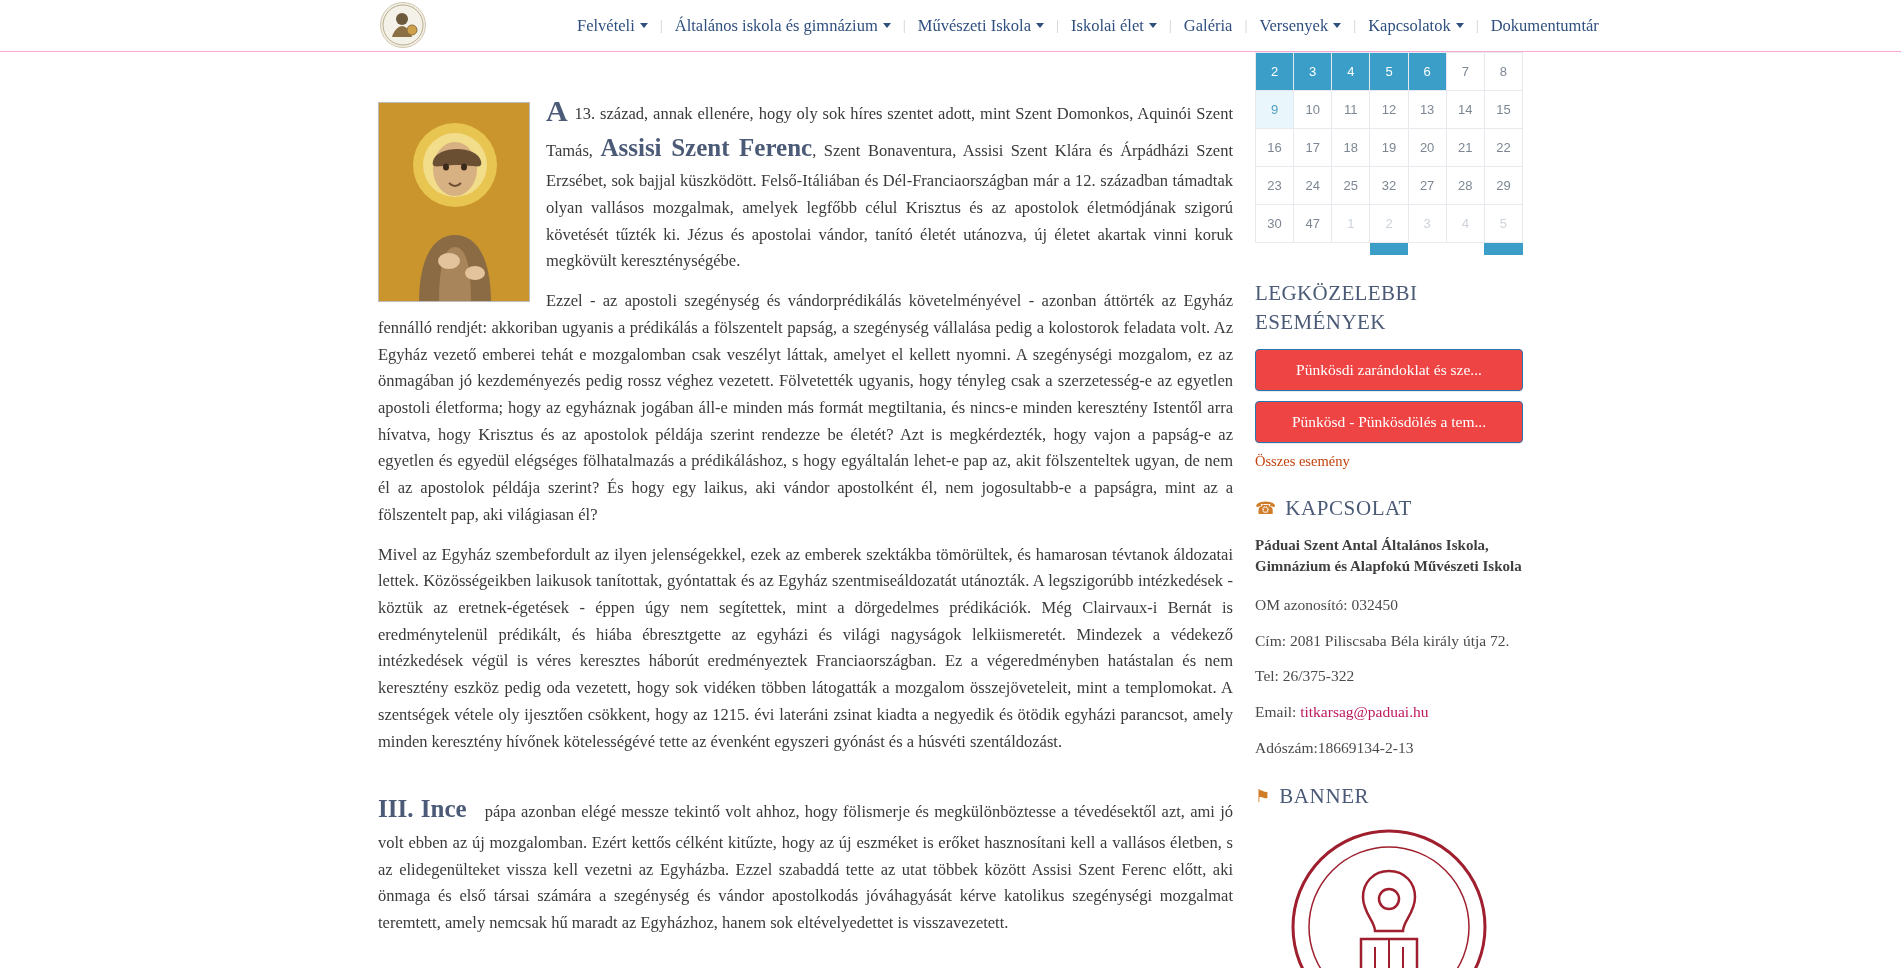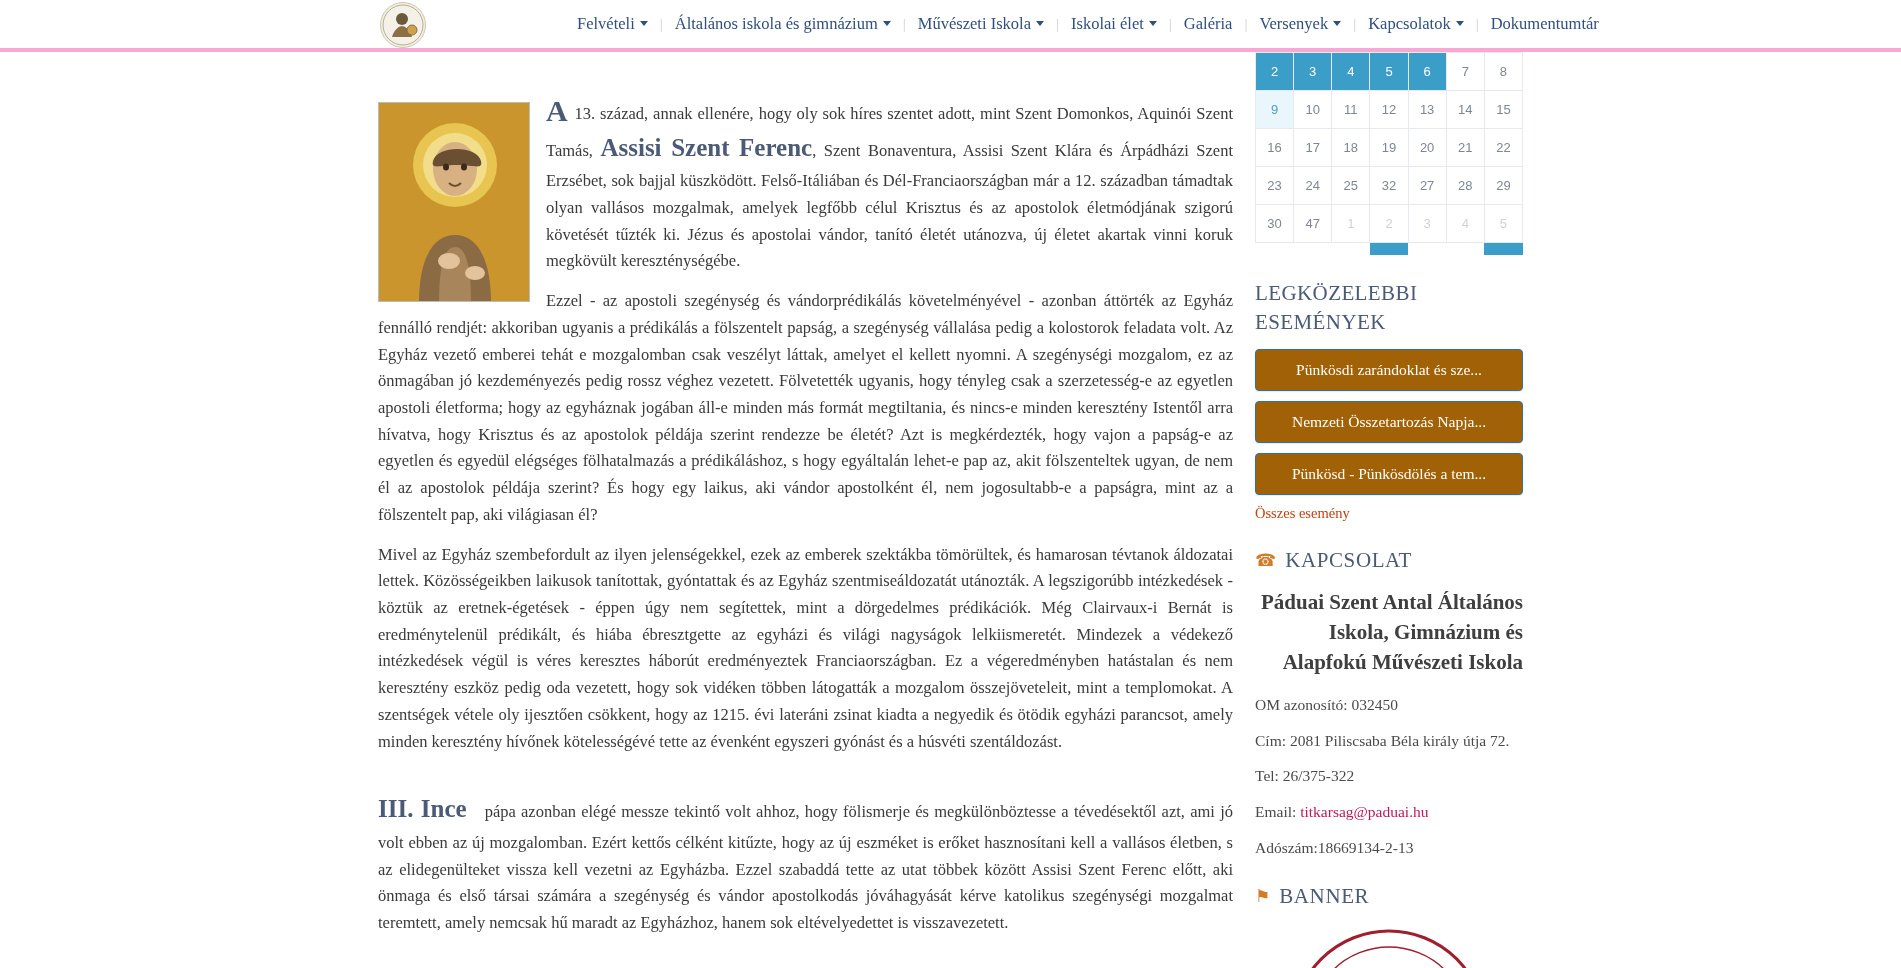--- a/index.html
+++ b/index.html
@@ -9,21 +9,21 @@
     width: 1901px;
     background: #ffffff;
     font-family: "Liberation Serif", serif;
     color: #333333;
   }
 
   
   .topbar {
     height: 52px;
     background: #ffffff;
-    border-bottom: 4px solid #f9a8d4;
+    border-bottom: 1px solid #f9a8d4;
     display: flex;
     align-items: center;
     position: relative;
   }
   .logo-wrap {
     position: absolute;
     left: 380px;
     top: 2px;
     width: 46px;
     height: 46px;
@@ -154,21 +154,21 @@
     color: #4b5a77;
     font-weight: normal;
     margin: 26px 0 4px 0;
     letter-spacing: .4px;
   }
   .event-btn {
     display: block;
     width: 268px;
     margin: 10px 0 0 0;
     padding: 11px 6px;
-    background: #a16207;
+    background: #ef4444;
     border: 1px solid #2874ad;
     border-radius: 4px;
     color: #ffffff;
     font-family: "Liberation Serif", serif;
     font-size: 15.5px;
     text-align: center;
     cursor: pointer;
     box-shadow: 0 1px 0 rgba(0,0,0,.08);
   }
   .all-events {
@@ -185,27 +185,26 @@
     gap: 9px;
     margin: 26px 0 14px 0;
   }
   .side-head .ttl {
     font-size: 21px;
     color: #4b5a77;
     letter-spacing: .6px;
   }
   .side-head .ico { color: #d07c28; font-size: 17px; line-height: 1; }
   .contact-name {
-    font-size: 21px;
+    font-size: 15px;
     font-weight: bold;
     color: #3f3f3f;
     line-height: 1.45;
     margin: 0 0 16px 0;
     width: 268px;
-    text-align: right;
   }
   .contact-line {
     font-size: 15.5px;
     color: #4a4a4a;
     margin: 0 0 14px 0;
     width: 268px;
     line-height: 1.4;
   }
   .contact-line a { color: #be185d; text-decoration: none; }
   .banner-img {
@@ -367,21 +366,20 @@
         <td class="barrow" style="background:#3a9ec9;"></td>
       </tr>
     </tbody>
       </table>
 
     <h4 class="side-title">LEGKÖZELEBBI</h4>
     <h4 class="side-title" style="margin-top:2px;">ESEMÉNYEK</h4>
 
     <div style="margin-top:14px;">
       <div class="event-btn">Pünkösdi zarándoklat és sze...</div>
-      <div class="event-btn">Nemzeti Összetartozás Napja...</div>
       <div class="event-btn">Pünkösd - Pünkösdölés a tem...</div>
       <a class="all-events">Összes esemény</a>
     </div>
 
     <div class="side-head">
       <span class="ico">☎</span>
       <span class="ttl">KAPCSOLAT</span>
     </div>
 
     <p class="contact-name">Páduai Szent Antal Általános Iskola, Gimnázium és Alapfokú Művészeti Iskola</p>

